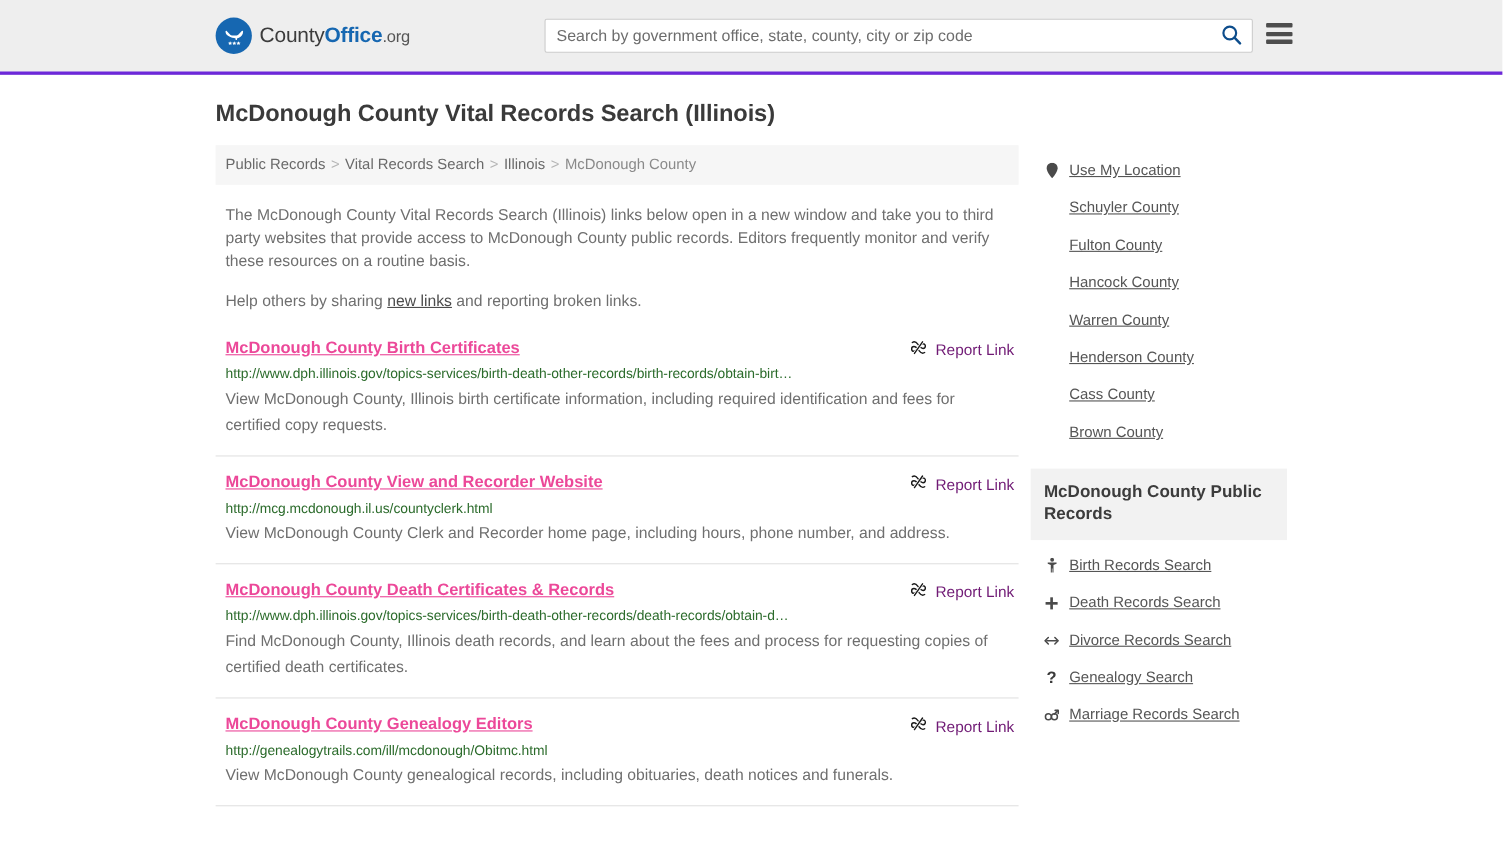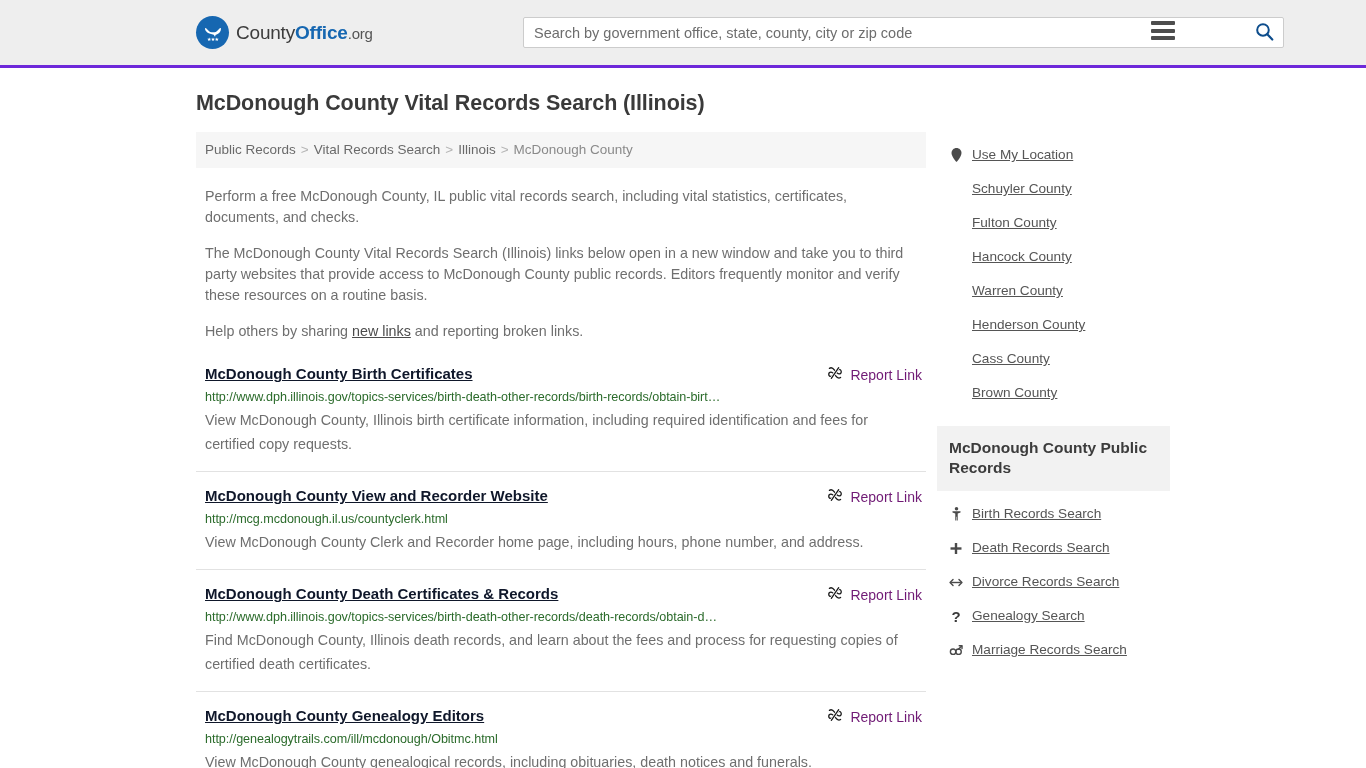--- a/index.html
+++ b/index.html
@@ -48,28 +48,27 @@
     white-space: nowrap;
   }
   .logo-text .b { color: #1667b1; font-weight: bold; }
   .logo-text .a { font-weight: normal; color: #3c3c3c; }
   .logo-text .tld { font-size: 15px; color: #555; }
 
   .search-area {
     position: absolute;
     left: 495px;
     top: 17px;
-    width: 761px;
+    width: 644px;
     height: 31px;
     display: flex;
     align-items: center;
     background: #ffffff;
     border: 1px solid #cccccc;
     border-radius: 2px;
-    margin-left: 28px;
   }
   .search-input {
     flex: 1 1 auto;
     border: none;
     outline: none;
     height: 29px;
     padding: 0 8px 0 10px;
     font-size: 14.5px;
     color: #5a5a5a;
     font-family: "Liberation Sans", sans-serif;
@@ -157,21 +156,21 @@
   }
   .result:last-child { border-bottom: 1px solid #e2e2e2; }
   .result-head {
     display: flex;
     align-items: flex-start;
     justify-content: space-between;
   }
   .result-title {
     font-size: 15px;
     font-weight: bold;
-    color: #0f172a;
+    color: #ec4899;
     text-decoration: underline;
     line-height: 19px;
     max-width: 560px;
   }
   .report-link {
     display: flex;
     align-items: center;
     gap: 7px;
     font-size: 14px;
     color: #4a4a4a;
@@ -278,21 +277,20 @@
 
   <div class="content-row">
 
     <div class="main-col">
 
       <nav class="breadcrumb">
         <a href="#">Public Records</a><span class="sep">&gt;</span><a href="#">Vital Records Search</a><span class="sep">&gt;</span><a href="#">Illinois</a><span class="sep">&gt;</span><span class="current">McDonough County</span>
       </nav>
 
       <div class="intro">
-        <p>Perform a free McDonough County, IL public vital records search, including vital statistics, certificates, documents, and checks.</p>
         <p>The McDonough County Vital Records Search (Illinois) links below open in a new window and take you to third party websites that provide access to McDonough County public records. Editors frequently monitor and verify these resources on a routine basis.</p>
         <p><span>Help others by sharing </span><a class="inline-link" href="#">new links</a><span> and reporting broken links.</span></p>
       </div>
 
       <div class="results">
 
         <div class="result">
           <div class="result-head">
             <a class="result-title" href="#">McDonough County Birth Certificates</a>
             <a class="report-link" href="#">

